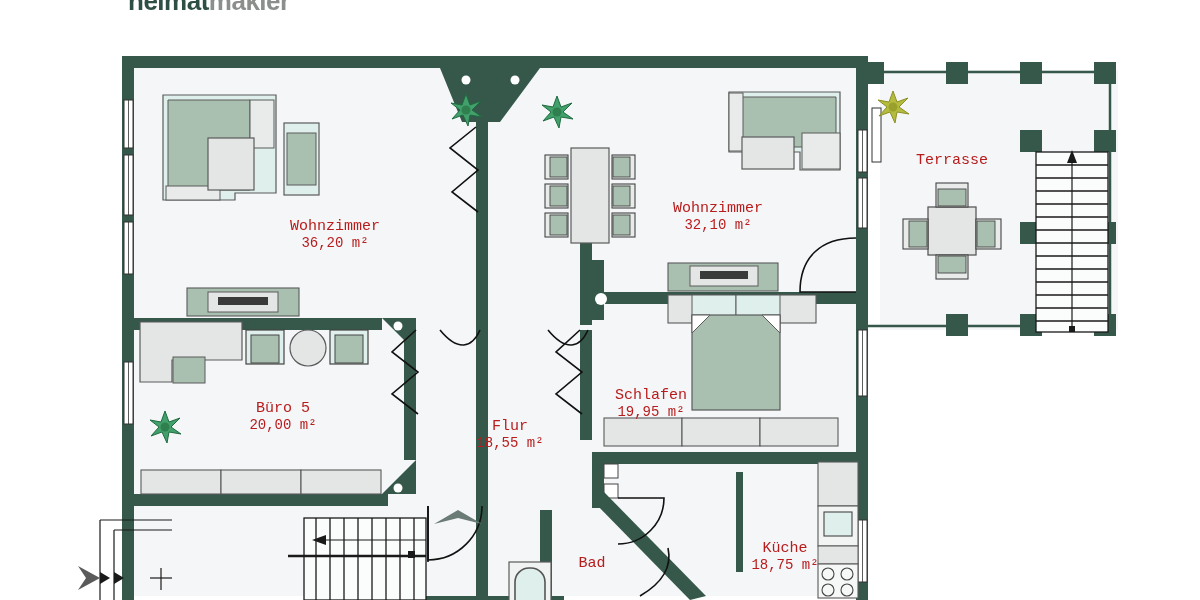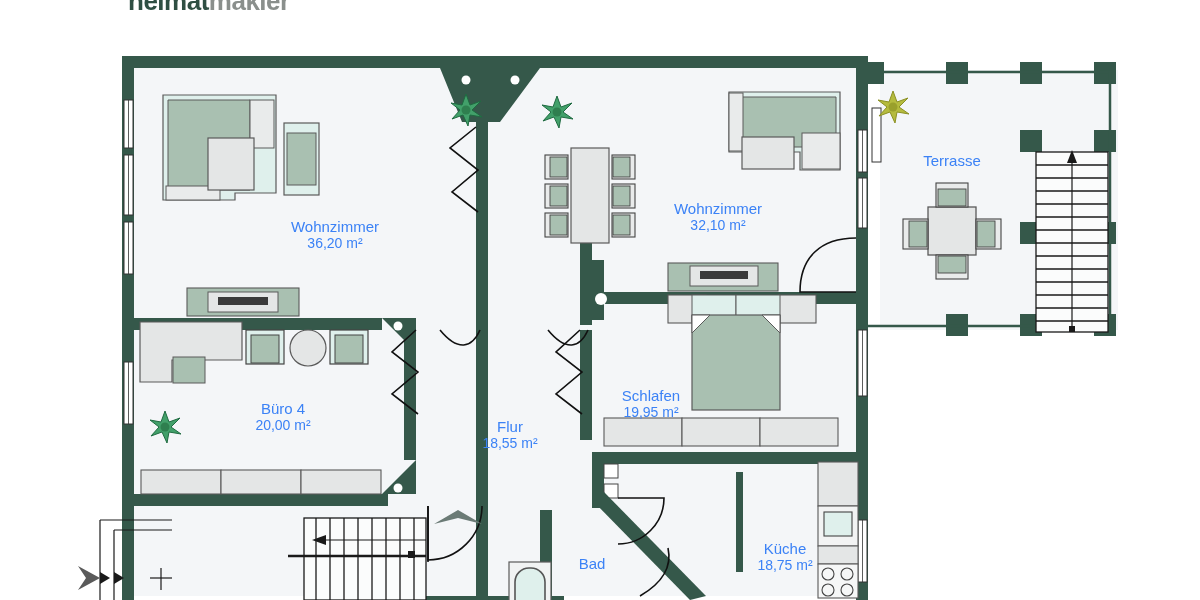--- a/index.html
+++ b/index.html
@@ -13,22 +13,22 @@
   }
   #logo {
     position:absolute; left:128px; top:-14px;
     font-size:26px; font-weight:bold; letter-spacing:-0.5px;
     white-space:nowrap;
   }
   #logo .a { color:#2f4f43; }
   #logo .b { color:#8a8f8c; font-weight:600; }
   #plan { position:absolute; left:0; top:0; width:1200px; height:600px; }
   .lbl {
-    position:absolute; text-align:center; color:#3b82f6;
-    font-family:Liberation Sans, sans-serif;
+    position:absolute; text-align:center; color:#b91c1c;
+    font-family:Liberation Mono, monospace;
     line-height:1.15; white-space:nowrap; pointer-events:none;
   }
   .lbl .nm { font-size:15px; display:block; }
   .lbl .ar { font-size:14px; display:block; }
 </style>
 </head>
 <body>
 
 <div id="logo">
   <span class="a">heimat</span><span class="b">makler</span>
@@ -376,21 +376,21 @@
 
 <div class="lbl" style="left:335px; top:218px; transform:translateX(-50%);">
   <span class="nm">Wohnzimmer</span>
   <span class="ar">36,20 m²</span>
 </div>
 <div class="lbl" style="left:718px; top:200px; transform:translateX(-50%);">
   <span class="nm">Wohnzimmer</span>
   <span class="ar">32,10 m²</span>
 </div>
 <div class="lbl" style="left:283px; top:400px; transform:translateX(-50%);">
-  <span class="nm">Büro 4</span>
+  <span class="nm">Büro 5</span>
   <span class="ar">20,00 m²</span>
 </div>
 <div class="lbl" style="left:510px; top:418px; transform:translateX(-50%);">
   <span class="nm">Flur</span>
   <span class="ar">18,55 m²</span>
 </div>
 <div class="lbl" style="left:651px; top:360px; transform:translateX(-50%);margin-top:27px;">
   <span class="nm">Schlafen</span>
   <span class="ar">19,95 m²</span>
 </div>

